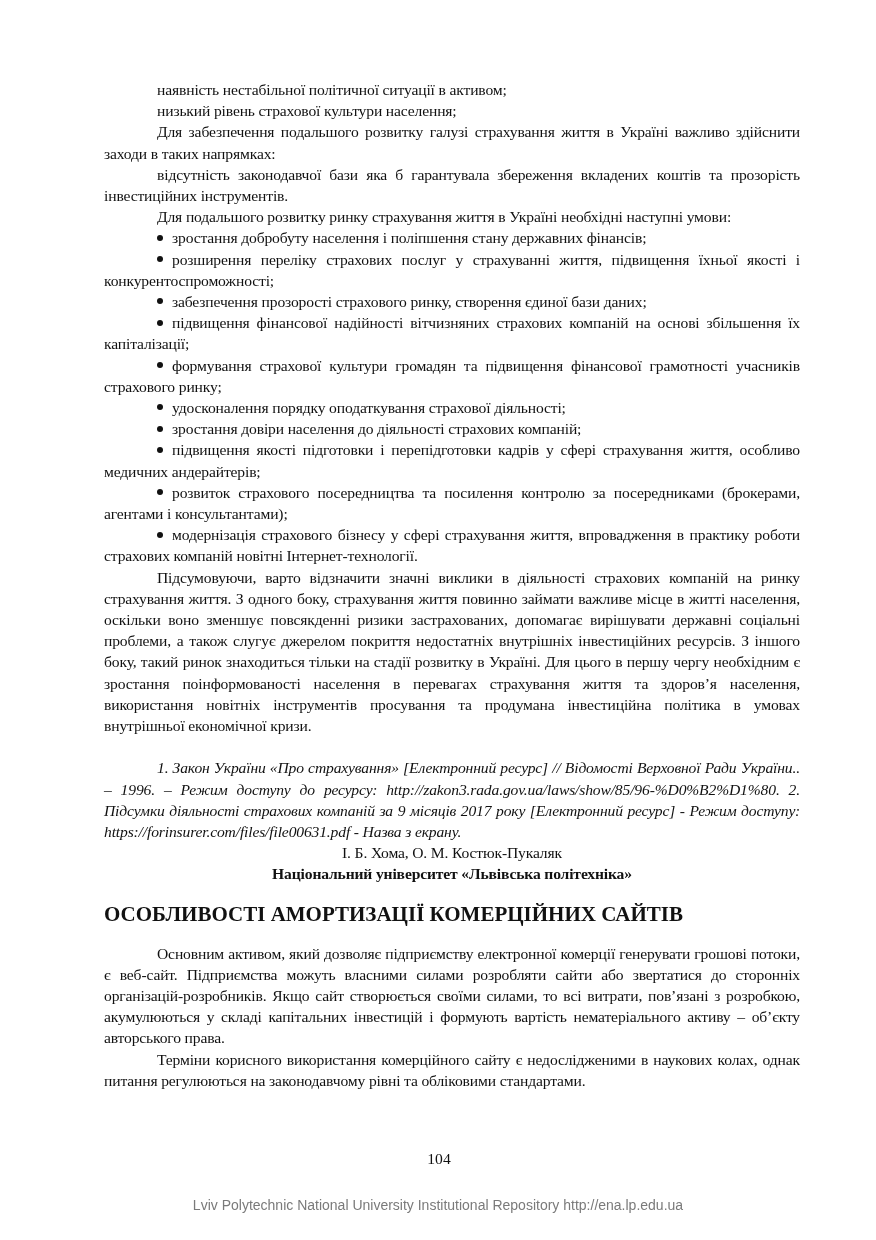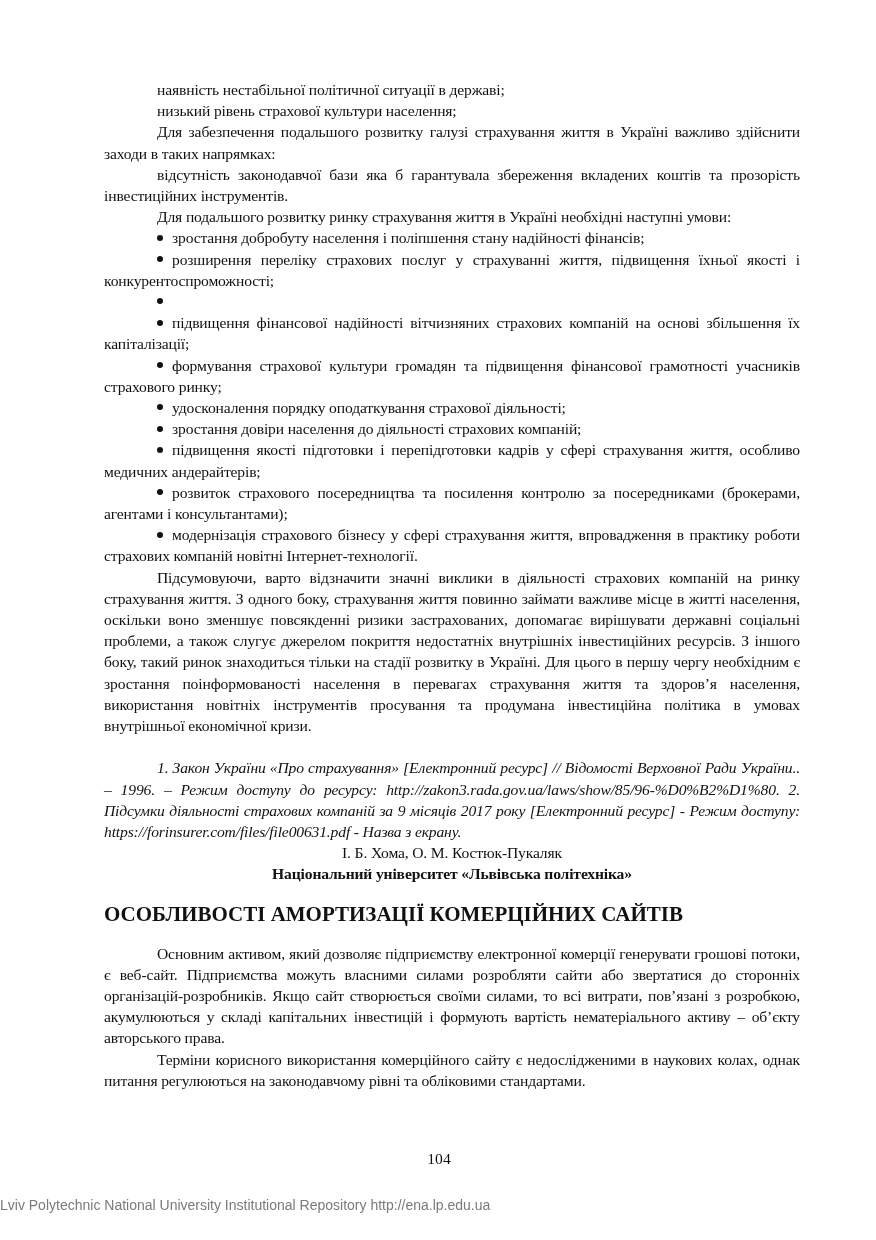--- a/index.html
+++ b/index.html
@@ -70,42 +70,42 @@
       top: 1150px;
       text-align: center;
       font-size: 15.6px;
       font-family: "Liberation Serif", serif;
     }
     .repo-footer {
       position: absolute;
       left: 0;
       width: 876px;
       top: 1197px;
-      text-align: left;
+      text-align: center;
       font-family: "Liberation Sans", sans-serif;
       font-size: 14px;
       color: #7a7a7a;
     }
   </style>
 </head>
 <body>
 
 <div class="page">
 
-  <p class="indent nolast">наявність нестабільної політичної ситуації в державі;</p>
+  <p class="indent nolast">наявність нестабільної політичної ситуації в активом;</p>
   <p class="indent nolast">низький рівень страхової культури населення;</p>
   <p class="indent">Для забезпечення подальшого розвитку галузі страхування життя в Україні важливо здійснити заходи в таких напрямках:</p>
 
   <p class="indent">відсутність законодавчої бази яка б гарантувала збереження вкладених коштів та прозорість інвестиційних інструментів.</p>
   <p class="indent nolast">Для подальшого розвитку ринку страхування життя в Україні необхідні наступні умови:</p>
 
   <div>
-    <p class="indent"><span class="bullet-dot"></span><span>зростання добробуту населення і поліпшення стану надійності фінансів;</span></p>
+    <p class="indent"><span class="bullet-dot"></span><span>зростання добробуту населення і поліпшення стану державних фінансів;</span></p>
     <p class="indent"><span class="bullet-dot"></span><span>розширення переліку страхових послуг у страхуванні життя, підвищення їхньої якості і конкурентоспроможності;</span></p>
-    <p class="indent"><span class="bullet-dot"></span></p>
+    <p class="indent"><span class="bullet-dot"></span><span>забезпечення прозорості страхового ринку, створення єдиної бази даних;</span></p>
     <p class="indent"><span class="bullet-dot"></span><span>підвищення фінансової надійності вітчизняних страхових компаній на основі збільшення їх капіталізації;</span></p>
     <p class="indent"><span class="bullet-dot"></span><span>формування страхової культури громадян та підвищення фінансової грамотності учасників страхового ринку;</span></p>
     <p class="indent"><span class="bullet-dot"></span><span>удосконалення порядку оподаткування страхової діяльності;</span></p>
     <p class="indent"><span class="bullet-dot"></span><span>зростання довіри населення до діяльності страхових компаній;</span></p>
     <p class="indent"><span class="bullet-dot"></span><span>підвищення якості підготовки і перепідготовки кадрів у сфері страхування життя, особливо медичних андерайтерів;</span></p>
     <p class="indent"><span class="bullet-dot"></span><span>розвиток страхового посередництва та посилення контролю за посередниками (брокерами, агентами і консультантами);</span></p>
     <p class="indent"><span class="bullet-dot"></span><span>модернізація страхового бізнесу у сфері страхування життя, впровадження в практику роботи страхових компаній новітні Інтернет-технології.</span></p>
   </div>
 
   <p class="indent">Підсумовуючи, варто відзначити значні виклики в діяльності страхових компаній на ринку страхування життя. З одного боку, страхування життя повинно займати важливе місце в житті населення, оскільки воно зменшує повсякденні ризики застрахованих, допомагає вирішувати державні соціальні проблеми, а також слугує джерелом покриття недостатніх внутрішніх інвестиційних ресурсів. З іншого боку, такий ринок знаходиться тільки на стадії розвитку в Україні. Для цього в першу чергу необхідним є зростання поінформованості населення в перевагах страхування життя та здоров’я населення, використання новітніх інструментів просування та продумана інвестиційна політика в умовах внутрішньої економічної кризи.</p>

